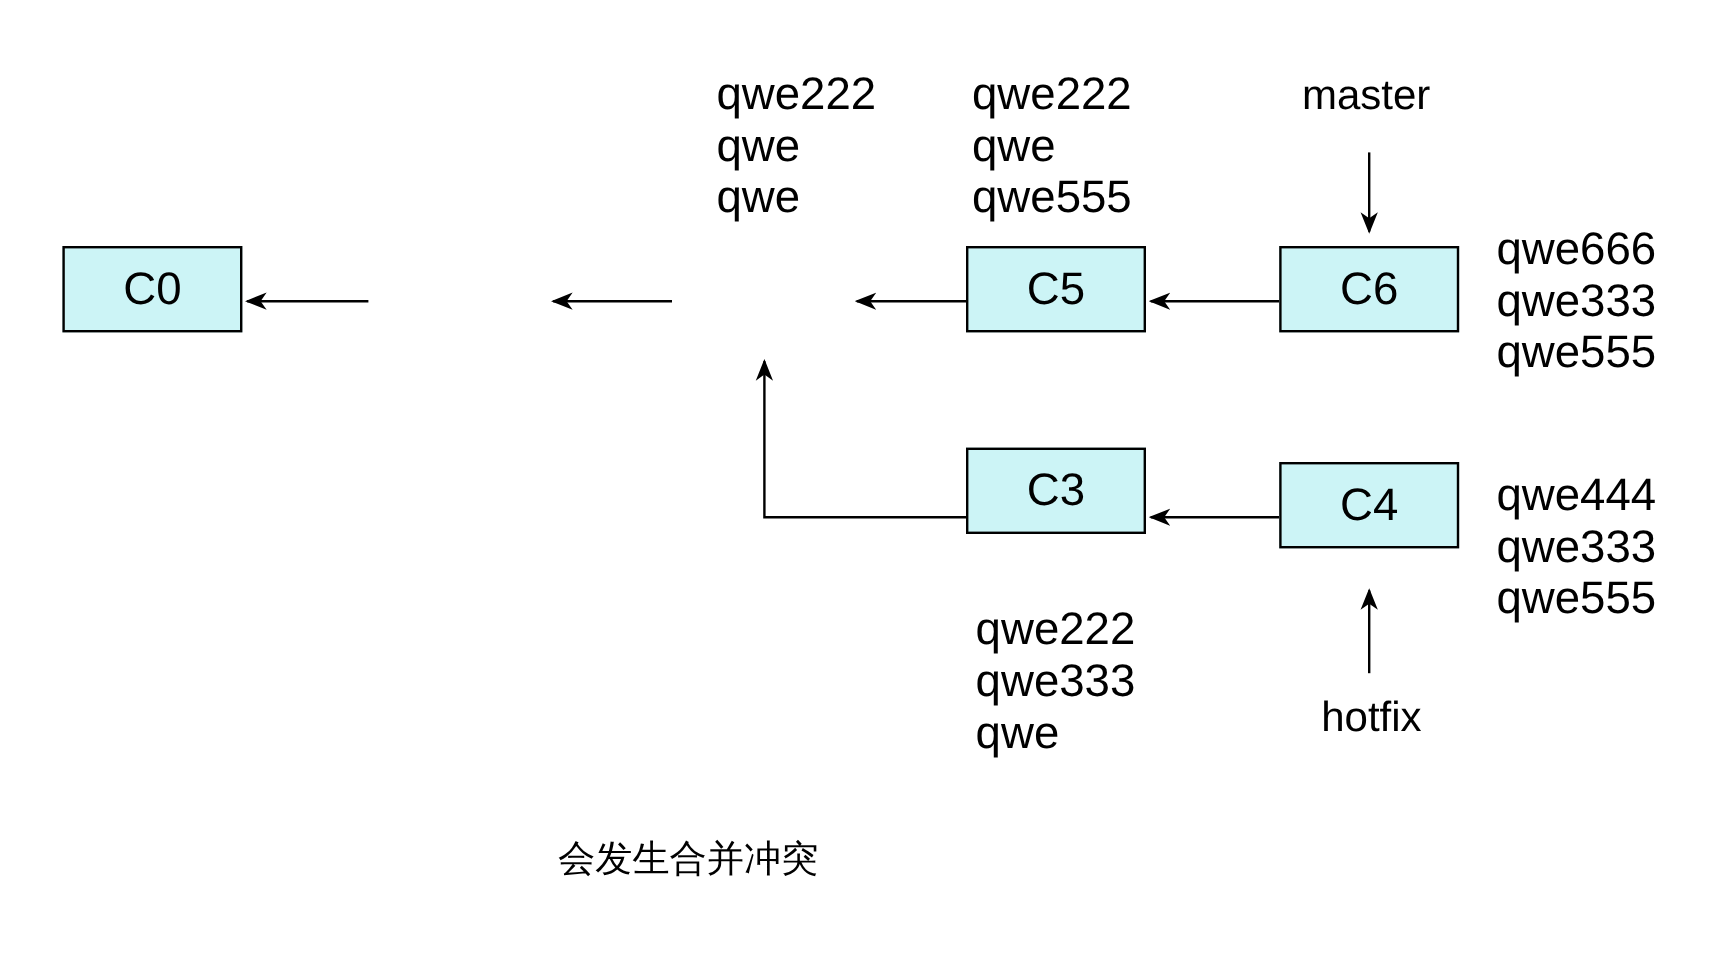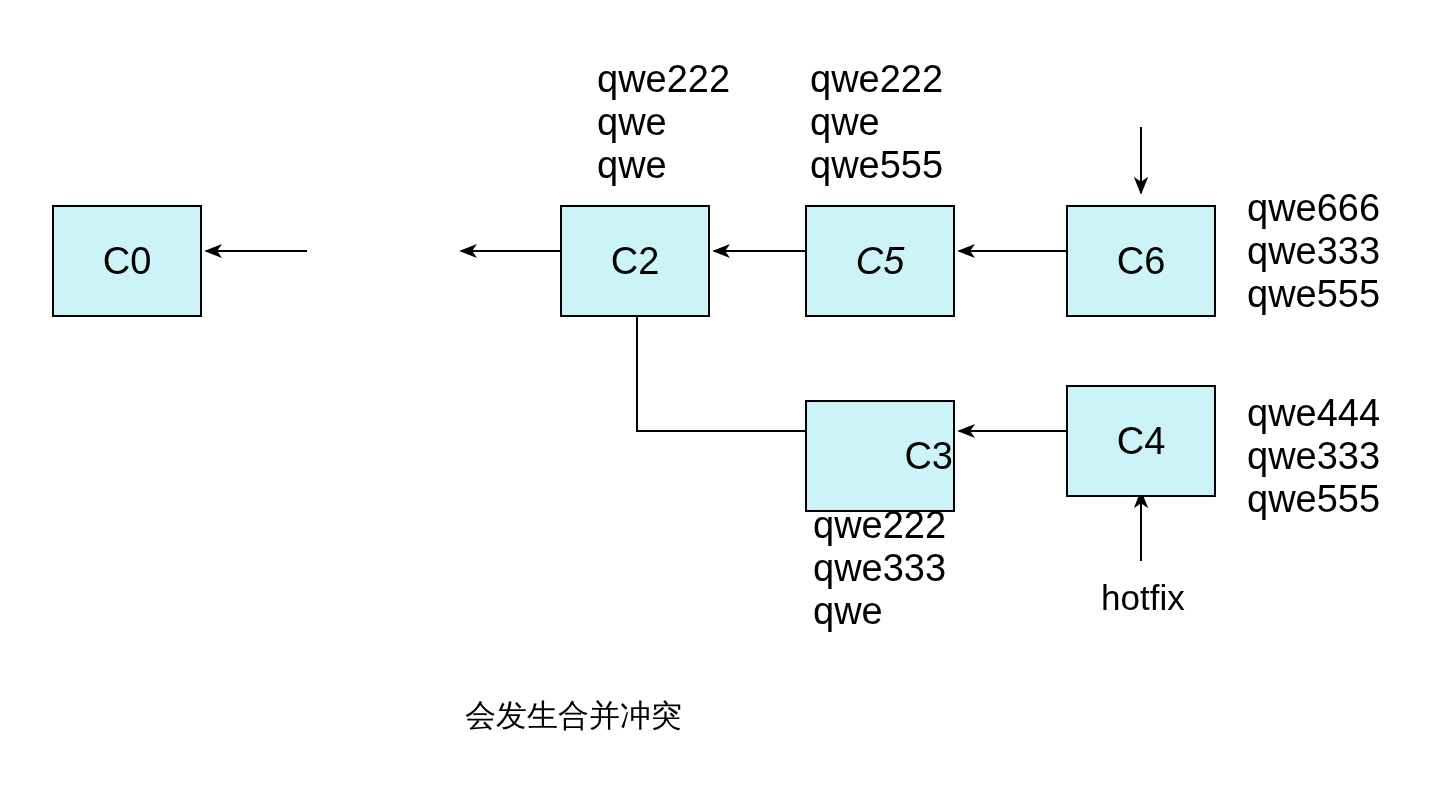--- a/index.html
+++ b/index.html
@@ -30,21 +30,21 @@
     stroke: var(--line-color);
     stroke-width: 2;
     fill: none;
     marker-end: url(#arrowhead);
   }
   .arrowfill { fill: var(--line-color); }
 
   .node {
     position: absolute;
     width: 150px;
-    height: 112px;
+    height: 72px;
     background: var(--node-fill);
     border: 2px solid var(--node-border);
     display: flex;
     align-items: center;
     justify-content: center;
   }
   .node-label {
     font-size: 38px;
     color: var(--text-color);
   }
@@ -79,23 +79,23 @@
   .ann-c4-right { left: 1247px; top: 392px; }
   .ann-c3-below { left: 813px; top: 504px; }
 
   .branch-master { left: 1085px; top: 58px; }
   .branch-hotfix { left: 1101px; top: 576px; text-align: center; }
 
   
   .node-c0 { left: 52px;   top: 205px; }
   .node-c1 { left: 307px;  top: 205px; }
   .node-c2 { left: 560px;  top: 205px; }
-  .node-c5 { left: 805px;  top: 205px; font-style: italic; }
+  .node-c5 { left: 805px;  top: 205px; }
   .node-c6 { left: 1066px; top: 205px; }
-  .node-c3 { left: 805px;  top: 400px; justify-content: flex-end; }
+  .node-c3 { left: 805px;  top: 373px; }
   .node-c4 { left: 1066px; top: 385px; }
 </style>
 </head>
 <body>
 
 <div class="canvas">
 
   <svg class="edges" viewBox="0 0 1438 796" xmlns="http://www.w3.org/2000/svg">
     <defs>
       <marker id="arrowhead" viewBox="0 0 10 10" refX="9" refY="5" markerWidth="9" markerHeight="9" orient="auto" markerUnits="strokeWidth">
@@ -108,23 +108,20 @@
     <line class="edge" x1="805" y1="251" x2="714" y2="251"></line>
     <line class="edge" x1="1066" y1="251" x2="959" y2="251"></line>
     <line class="edge" x1="1066" y1="431" x2="959" y2="431"></line>
     <polyline class="edge" points="805,431 637,431 637,301"></polyline>
     <line class="edge" x1="1141" y1="127" x2="1141" y2="193"></line>
     <line class="edge" x1="1141" y1="561" x2="1141" y2="492"></line>
   </svg>
 
   <div class="node node-c0">
     <span class="node-label">C0</span>
-  </div>
-  <div class="node node-c2">
-    <span class="node-label">C2</span>
   </div>
   <div class="node node-c5">
     <span class="node-label">C5</span>
   </div>
   <div class="node node-c6">
     <span class="node-label">C6</span>
   </div>
   <div class="node node-c3">
     <span class="node-label">C3</span>
   </div>
@@ -151,17 +148,18 @@
     <div>qwe444</div>
     <div>qwe333</div>
     <div>qwe555</div>
   </div>
   <div class="ann ann-c3-below">
     <div>qwe222</div>
     <div>qwe333</div>
     <div>qwe</div>
   </div>
 
+  <div class="branch-label branch-master">master</div>
   <div class="branch-label branch-hotfix">hotfix</div>
 
   <div class="caption">会发生合并冲突</div>
 
 </div>
 
 </body></html>

